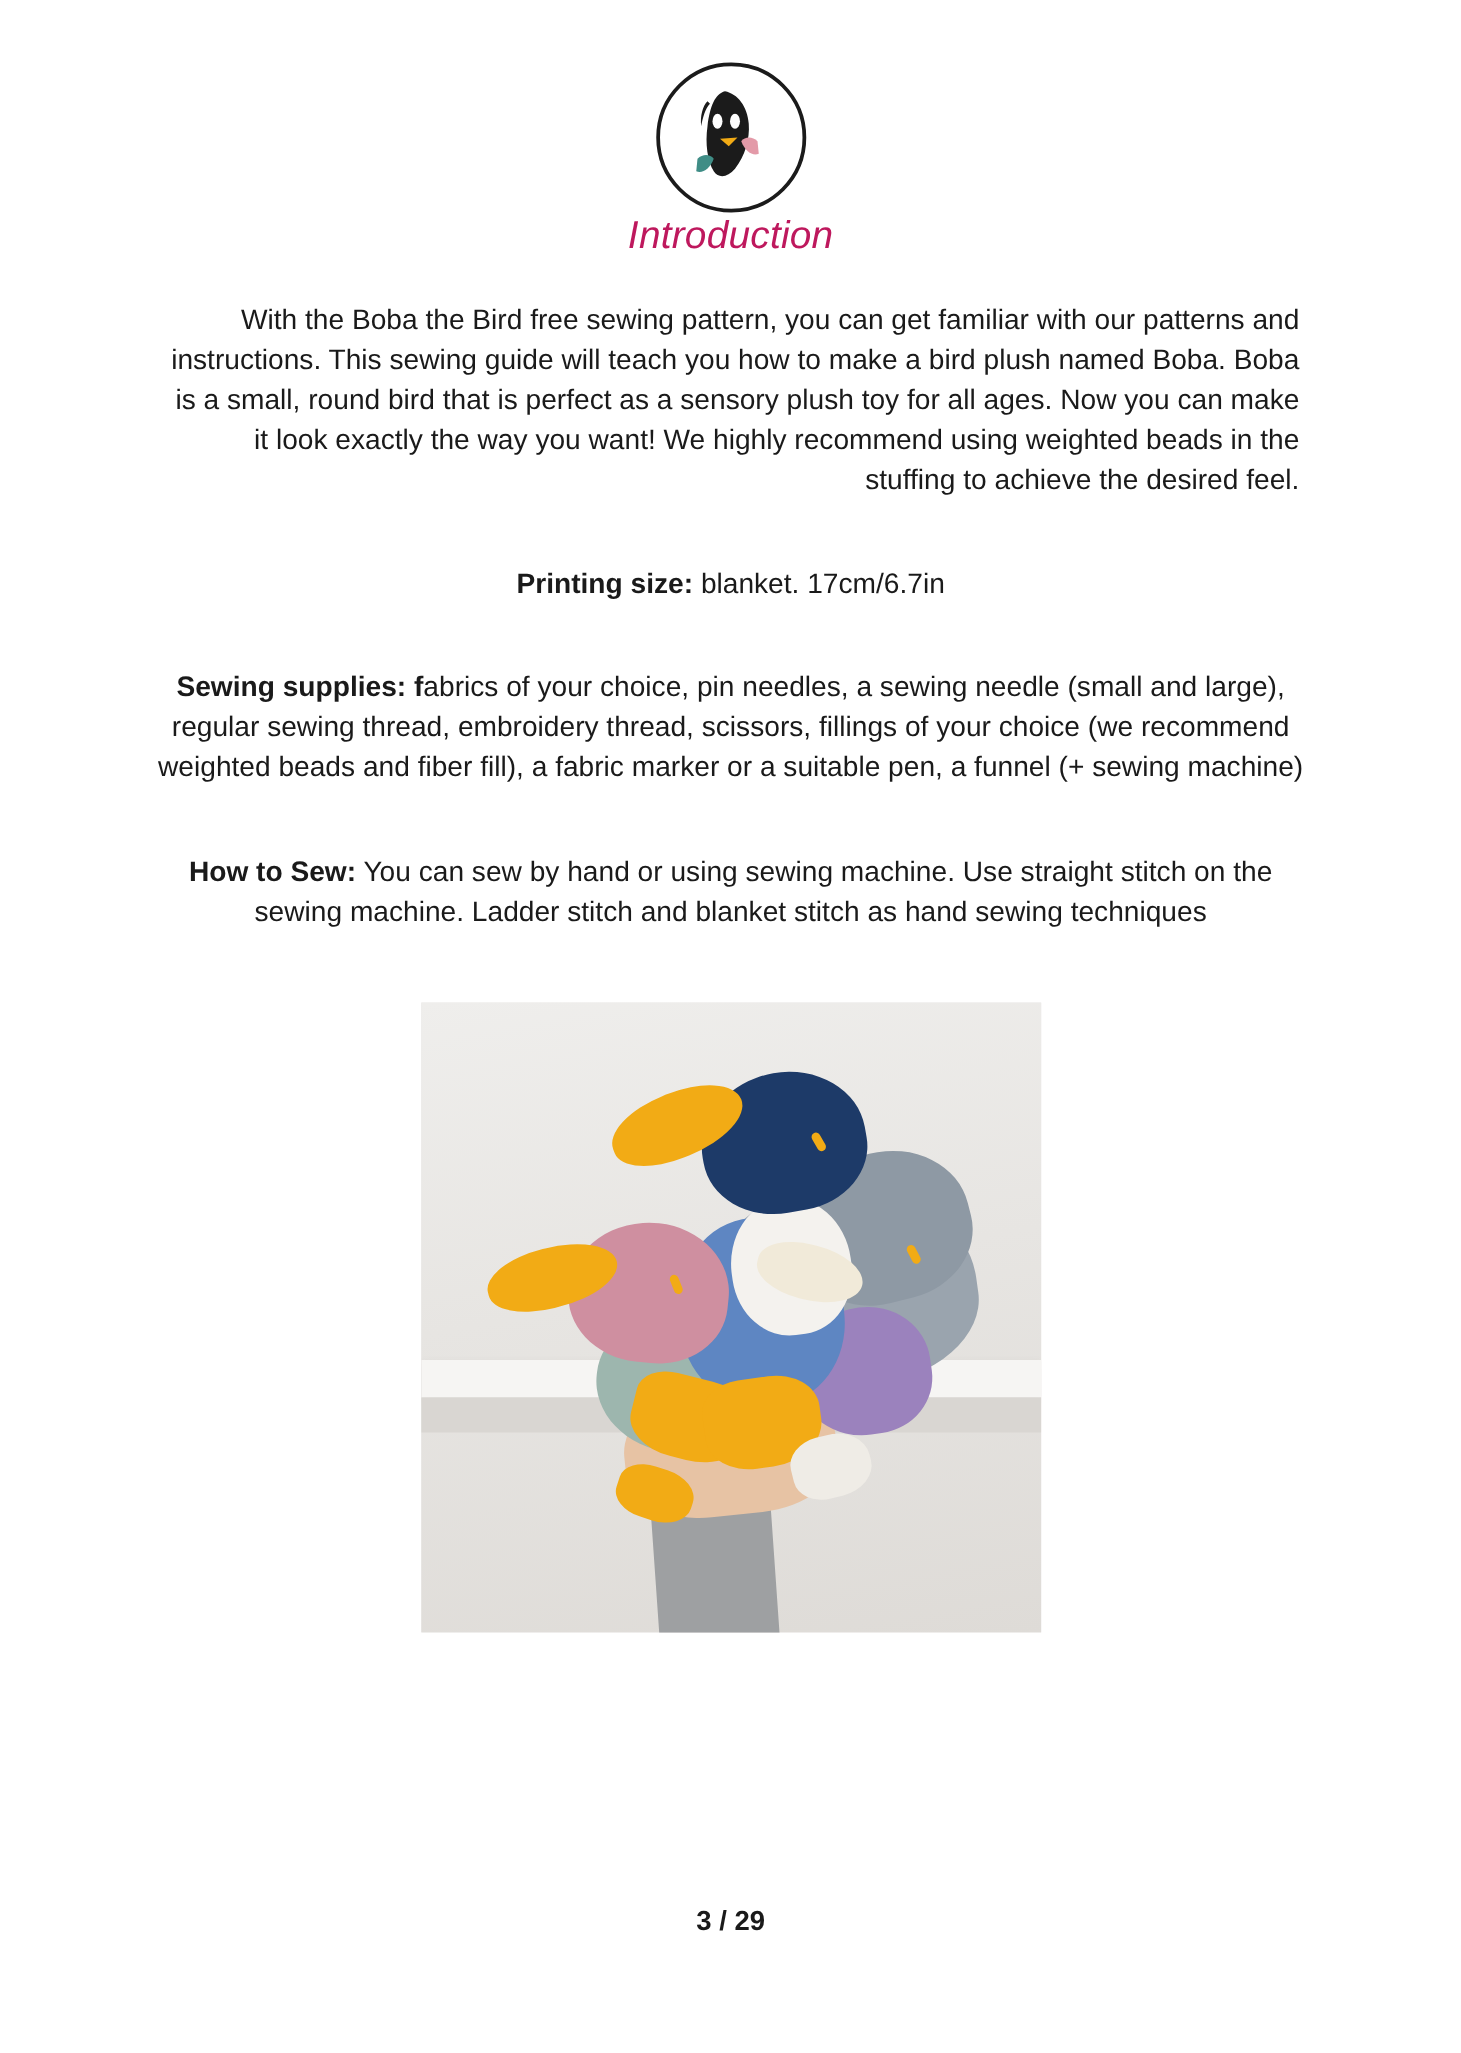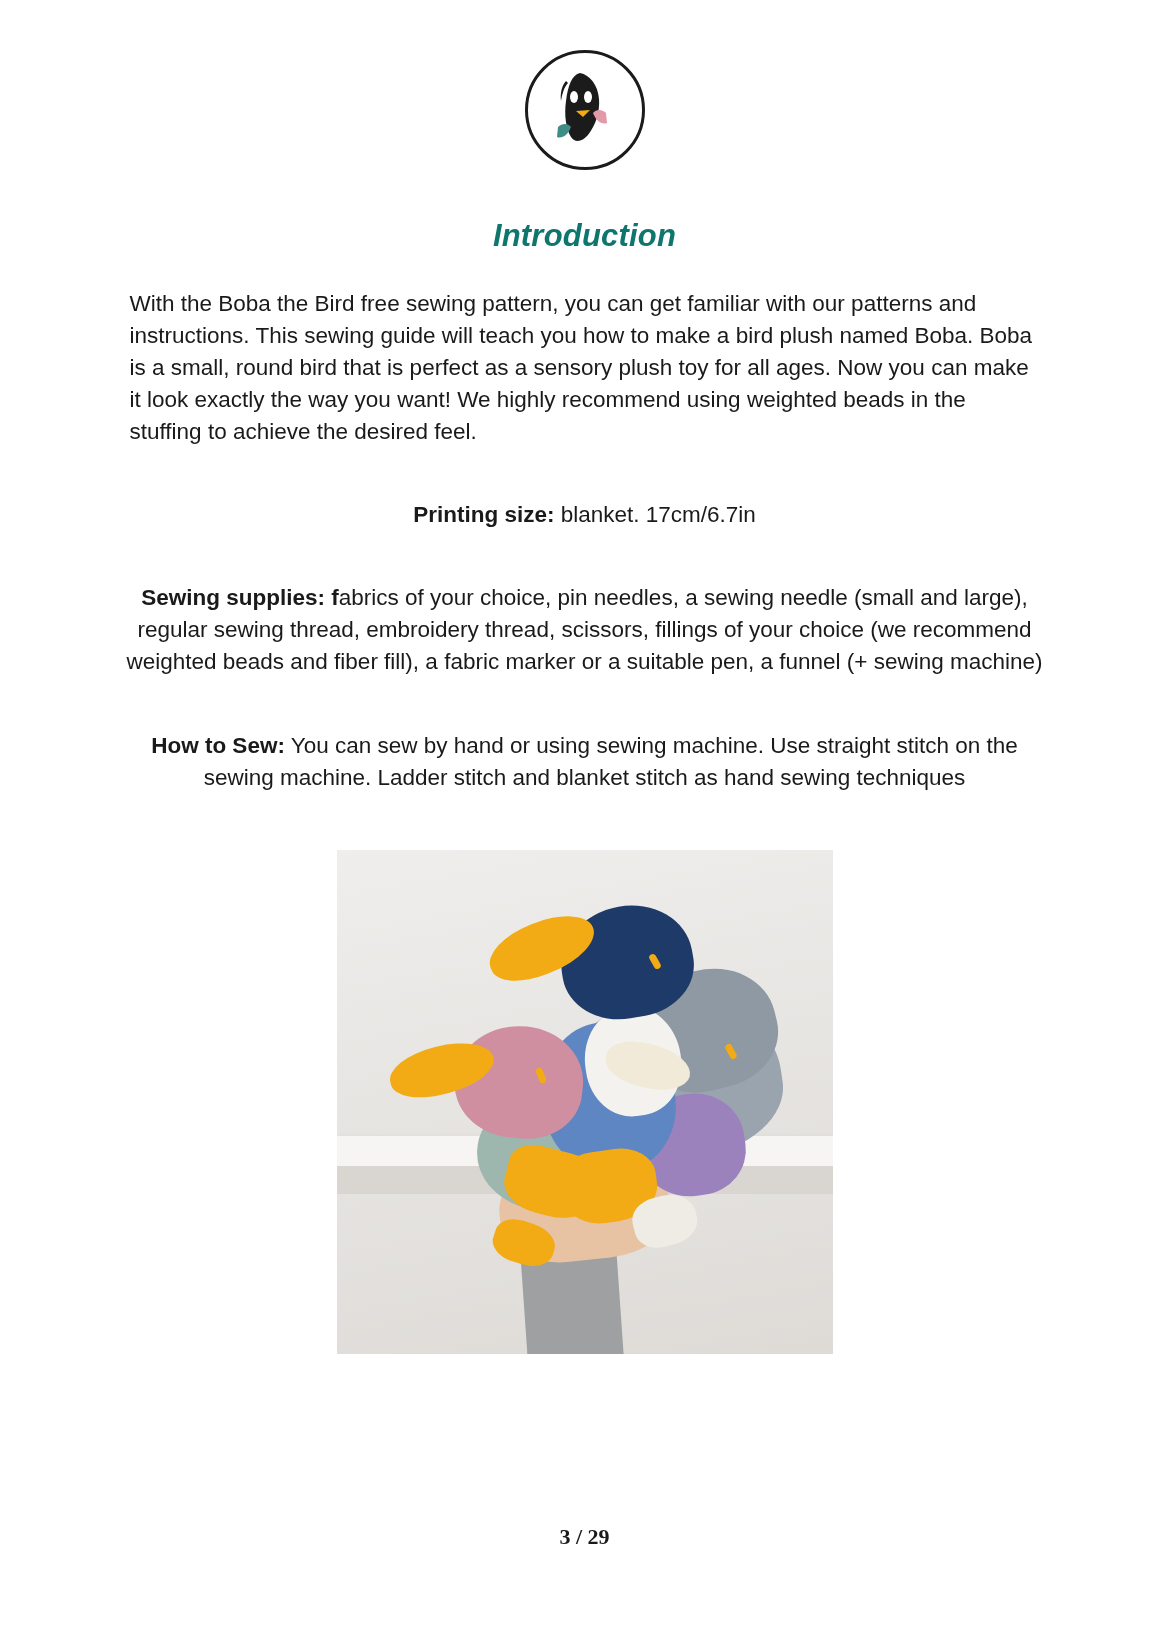--- a/index.html
+++ b/index.html
@@ -39,33 +39,32 @@
     height: 114px;
     border-radius: 50%;
     border: 3px solid #1b1b1b;
     background: #ffffff;
     position: relative;
     overflow: hidden;
   }
 
   
   .doc-title {
-    margin-top: 48px;
     font-size: 31px;
     font-style: italic;
-    font-weight: 700;
+    font-weight: 400;
     letter-spacing: 0.2px;
-    color: #0f766e;
+    color: #be185d;
   }
 
   
   .intro-para {
     margin-top: 34px;
     width: 910px;
-    text-align: left;
+    text-align: right;
     font-size: 22.5px;
     line-height: 32px;
     color: #1a1a1a;
   }
   .meta-line {
     margin-top: 28px;
     width: 930px;
     text-align: center;
     font-size: 22.5px;
     line-height: 32px;
@@ -259,21 +258,20 @@
 
   
   .page-number {
     position: absolute;
     left: 0; right: 0;
     bottom: 92px;
     text-align: center;
     font-size: 22px;
     font-weight: 700;
     color: #1a1a1a;
-    font-family: Liberation Serif, serif;
   }
 </style>
 </head>
 <body>
 
 <div class="page">
 
   <div class="logo-wrap">
     <div class="logo">
       <svg width="108" height="108" viewBox="0 0 108 108" aria-hidden="true">

